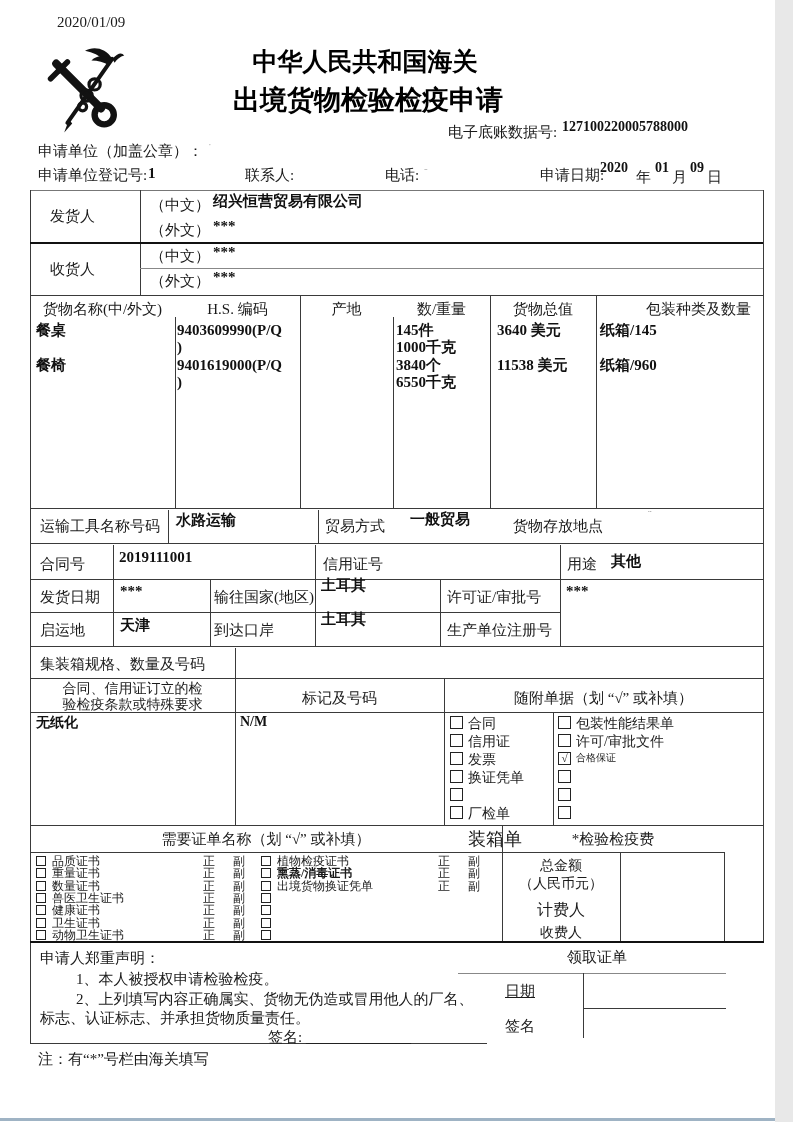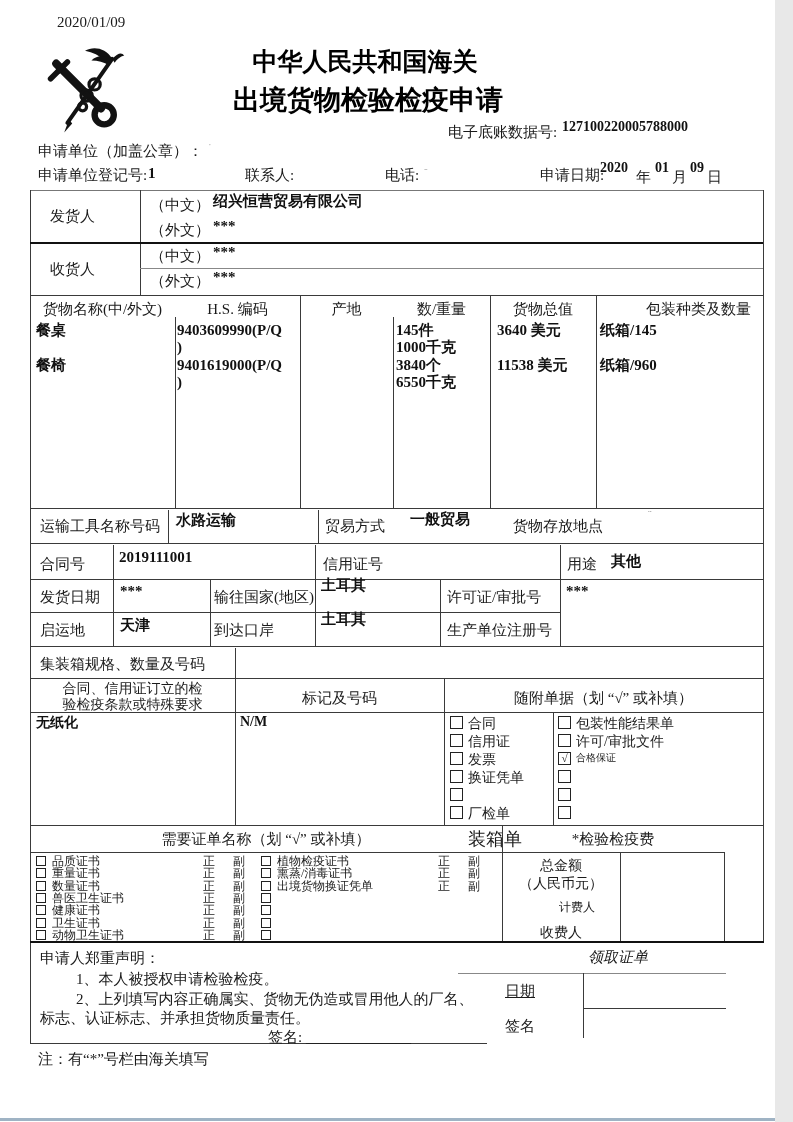--- a/index.html
+++ b/index.html
@@ -228,48 +228,48 @@
   <span class="cbs" style="left:36px;top:930px;"></span>
   <div class="t sm" style="left:52px;top:929px;">动物卫生证书</div>
   <div class="t sm" style="left:203px;top:929px;">正</div>
   <div class="t sm" style="left:233px;top:929px;">副</div>
 
   <span class="cbs" style="left:261px;top:856px;"></span>
   <div class="t sm" style="left:277px;top:855px;">植物检疫证书</div>
   <div class="t sm" style="left:438px;top:855px;">正</div>
   <div class="t sm" style="left:468px;top:855px;">副</div>
   <span class="cbs" style="left:261px;top:868px;"></span>
-  <div class="t sm" style="left:277px;top:867px;">熏蒸/消毒证书</div>
+  <div class="t sm" style="left:277px;top:867px;font-weight:bold;">熏蒸/消毒证书</div>
   <div class="t sm" style="left:438px;top:867px;">正</div>
   <div class="t sm" style="left:468px;top:867px;">副</div>
   <span class="cbs" style="left:261px;top:881px;"></span>
   <div class="t sm" style="left:277px;top:880px;">出境货物换证凭单</div>
   <div class="t sm" style="left:438px;top:880px;">正</div>
   <div class="t sm" style="left:468px;top:880px;">副</div>
   <span class="cbs" style="left:261px;top:893px;"></span>
   <span class="cbs" style="left:261px;top:905px;"></span>
   <span class="cbs" style="left:261px;top:918px;"></span>
   <span class="cbs" style="left:261px;top:930px;"></span>
 
   <div class="ln" style="left:620px;top:852px;width:1px;height:89px;"></div>
   <div class="ln" style="left:724px;top:852px;width:1px;height:89px;"></div>
   <div class="t c" style="left:502px;top:858px;width:118px;font-size:14px;">总金额</div>
   <div class="t c" style="left:502px;top:876px;width:118px;font-size:14px;">（人民币元）</div>
-  <div class="t c" style="left:502px;top:901px;width:118px;font-size:12px;padding-left:16px;">计费人</div>
+  <div class="t c" style="left:502px;top:901px;width:118px;font-size:16px;">计费人</div>
   <div class="t c" style="left:502px;top:925px;width:118px;font-size:14px;">收费人</div>
 
   <div class="ln thick" style="left:30px;top:941px;width:734px;height:2px;"></div>
   <div class="ln" style="left:30px;top:1043px;width:457px;height:1px;"></div>
   <div class="t" style="left:40px;top:950px;">申请人郑重声明：</div>
   <div class="t" style="left:76px;top:971px;">1、本人被授权申请检验检疫。</div>
   <div class="t" style="left:76px;top:991px;">2、上列填写内容正确属实、货物无伪造或冒用他人的厂名、</div>
   <div class="t" style="left:40px;top:1010px;">标志、认证标志、并承担货物质量责任。</div>
   <div class="t" style="left:268px;top:1029px;">签名: ______________</div>
 
-  <div class="t c" style="left:484px;top:949px;width:268px;font-style:italic;">领取证单</div>
+  <div class="t c" style="left:463px;top:949px;width:268px;">领取证单</div>
   <div class="ln" style="left:458px;top:973px;width:268px;height:1px;background:#888;"></div>
   <div class="ln" style="left:583px;top:973px;width:1px;height:65px;"></div>
   <div class="ln" style="left:583px;top:1008px;width:143px;height:1px;"></div>
   <div class="t" style="left:505px;top:983px;text-decoration:underline;">日期</div>
   <div class="t" style="left:505px;top:1018px;">签名</div>
 
   <div class="t" style="left:38px;top:1051px;">注：有“*”号栏由海关填写</div>
 
   <div class="ln" style="left:0px;top:1118px;width:793px;height:3px;background:#9fb3c4;"></div>
   <div class="ln" style="left:790px;top:0px;width:3px;height:1122px;background:#e0e0e0;"></div>

